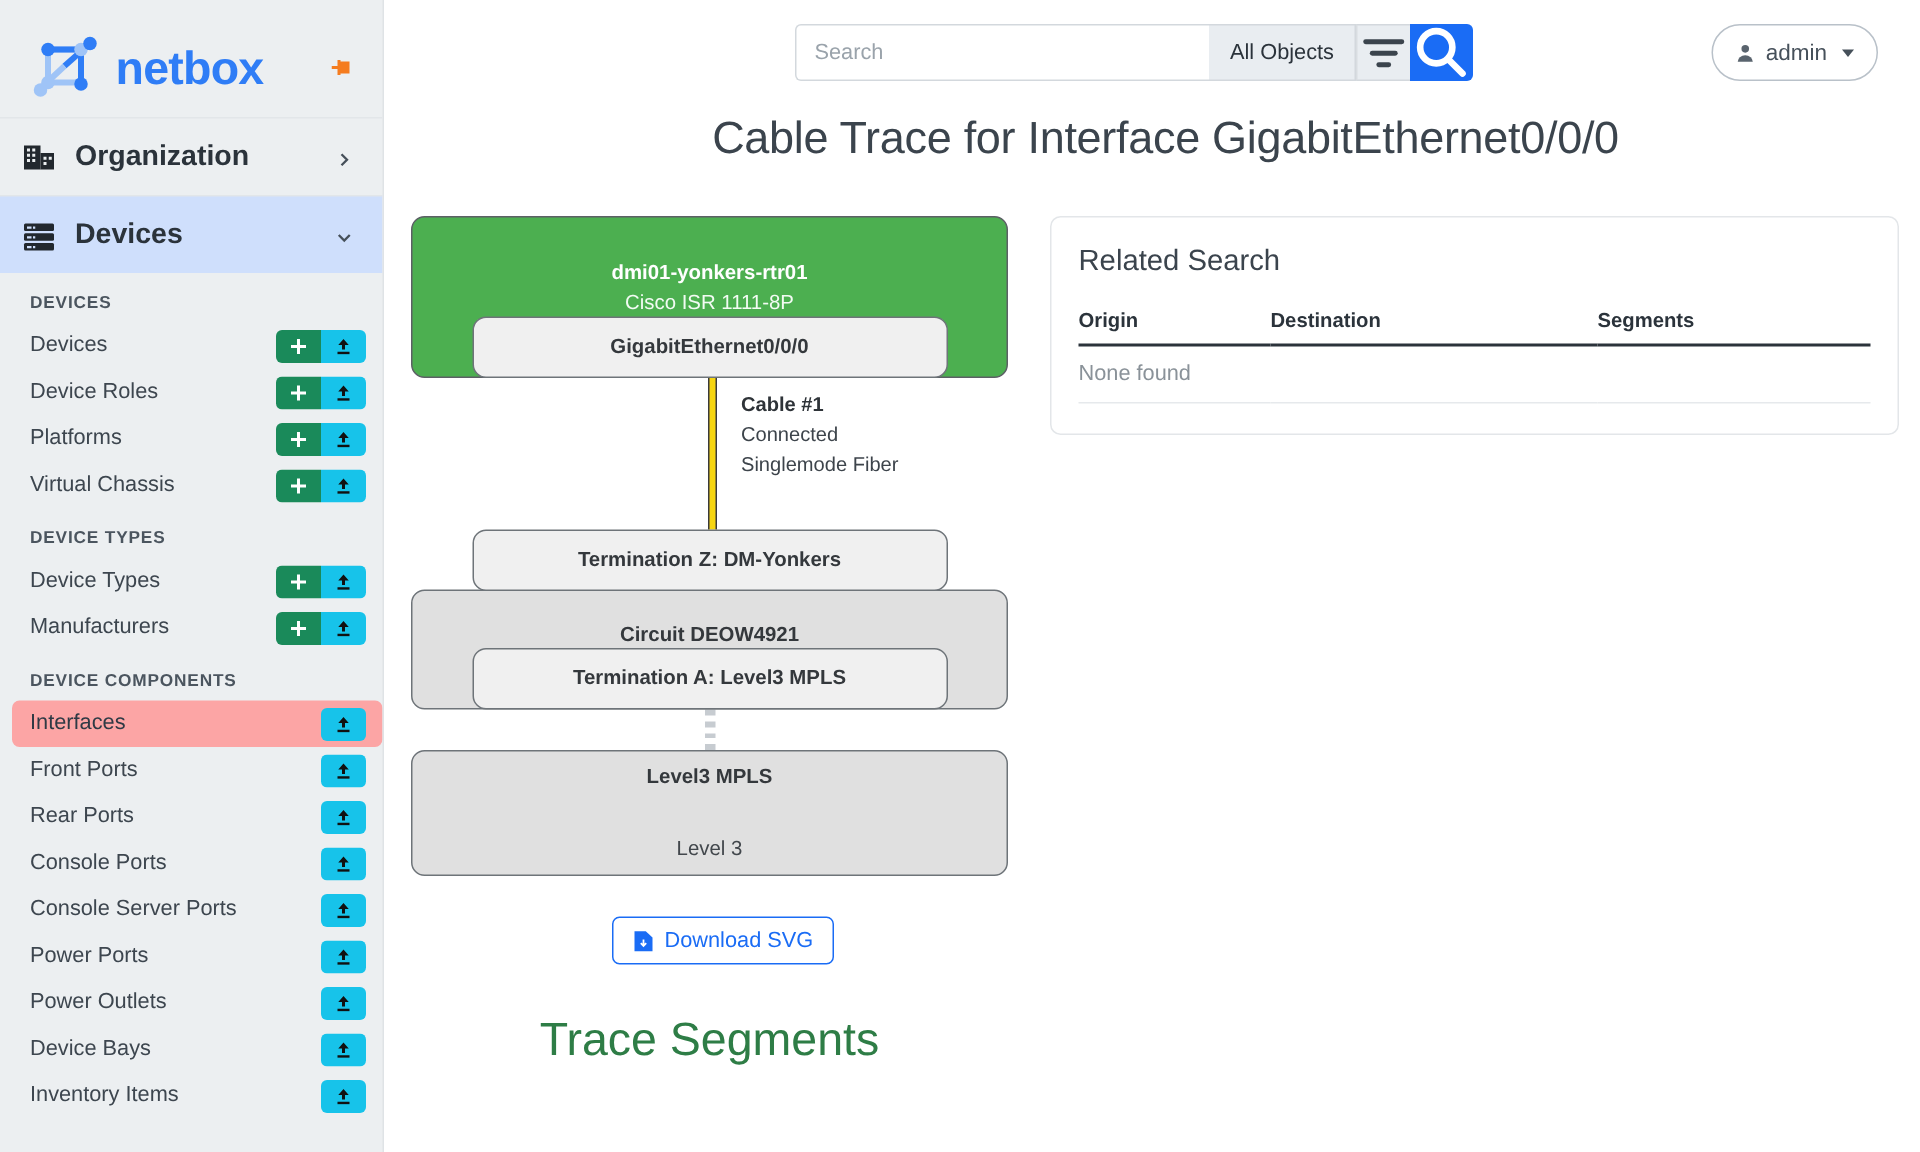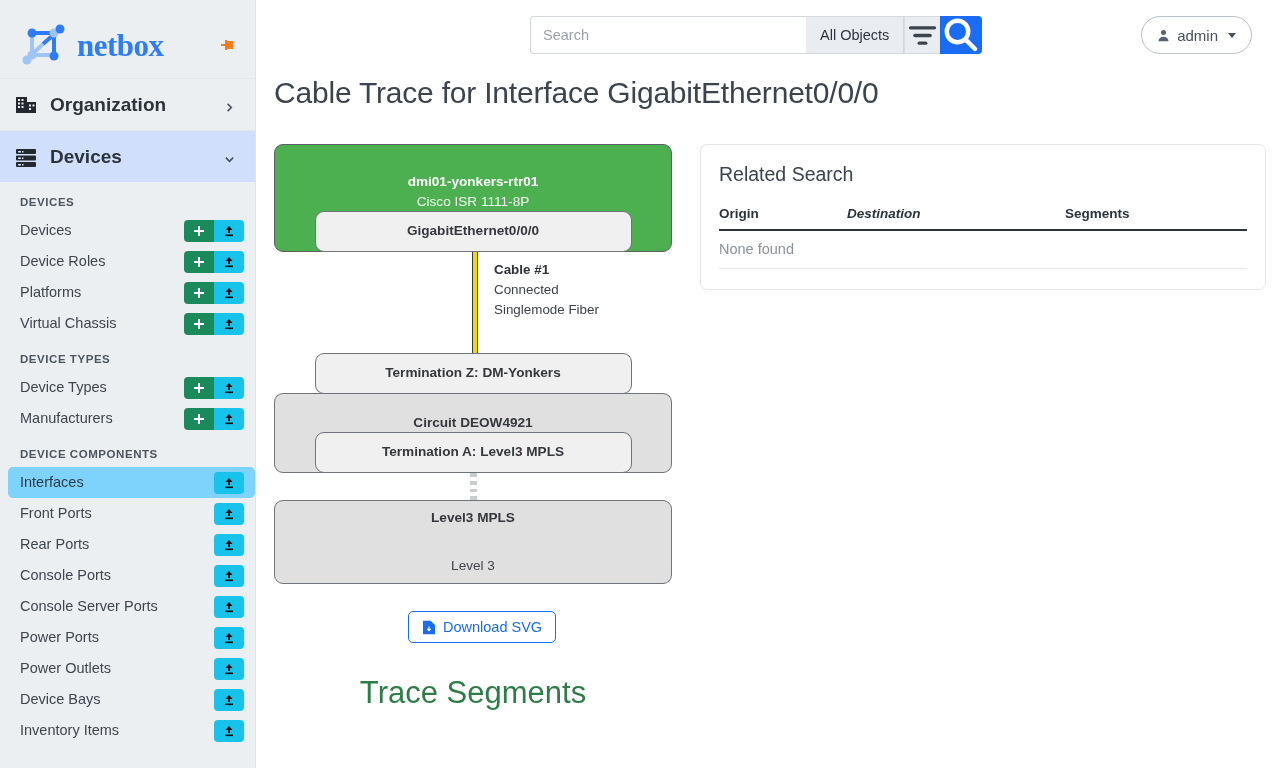--- a/index.html
+++ b/index.html
@@ -15,21 +15,21 @@
   .sidebar {
     width: 256px; height: 768px;
     background: #eceff1;
     border-right: 1px solid #dfe3e6;
     overflow: hidden;
     flex: 0 0 256px;
     position: relative;
   }
   .brand {
     height: 78px; display: flex; align-items: center;
-    padding: 12px 18px 0 22px; gap: 8px; font-family: Liberation Serif, serif;
+    padding: 12px 18px 0 22px; gap: 8px;
   }
   .brand-logo { display: flex; align-items: center; gap: 9px; flex: 1; }
   .logo-mark { width: 46px; height: 44px; flex: 0 0 46px; }
   .logo-word {
     font-size: 31px; font-weight: 700; color: #2f7df6;
     letter-spacing: -0.5px; line-height: 1;
   }
   .pin-icon { width: 16px; height: 16px; flex: 0 0 16px; }
 
   .nav-group {
@@ -48,21 +48,21 @@
   }
   .sb-row {
     display: flex; align-items: center;
     height: 31px; margin: 0 0 0 0; padding-left: 20px; padding-right: 11px;
     gap: 6px; position: relative;
   }
   .sb-row .sb-label {
     flex: 1; font-size: 14.5px; color: #3d464f; line-height: 31px;
     white-space: nowrap; cursor: pointer;
   }
-  .sb-row.active { background: #7dd3fc; border-radius: 5px; margin-left: 8px; padding-left: 12px; }
+  .sb-row.active { background: #fca5a5; border-radius: 5px; margin-left: 8px; padding-left: 12px; }
   .sb-row.active .sb-label { color: #2f3a45; }
   .btn-pair { display: flex; flex: 0 0 auto; height: 22px; border-radius: 4px; overflow: hidden; }
   .bp-add {
     width: 30px; background: #1a8a5a; display: flex;
     align-items: center; justify-content: center; cursor: pointer;
   }
   .bp-imp {
     width: 30px; background: #17c3ea; display: flex;
     align-items: center; justify-content: center; cursor: pointer;
   }
@@ -103,21 +103,21 @@
     display: flex; align-items: center; gap: 7px; padding: 0 15px;
     font-size: 15px; color: #46505a; cursor: pointer; background: #fff;
   }
   .user-menu .caret {
     width: 0; height: 0; border-left: 4.5px solid transparent;
     border-right: 4.5px solid transparent; border-top: 5.5px solid #46505a; margin-left: 3px;
   }
 
   .page-title {
     font-size: 30px; color: #3b444d; font-weight: 400;
-    padding: 6px 0 0 18px; letter-spacing: -0.2px;
+    padding: 6px 0 0 18px; letter-spacing: -0.2px; text-align: center;
   }
 
   .content { display: flex; padding: 34px 0 0 18px; gap: 0; }
 
   
   .trace { width: 398px; position: relative; flex: 0 0 398px; }
   .tnode {
     border: 1px solid #6e7479; border-radius: 9px;
     text-align: center; position: relative;
   }
@@ -181,21 +181,21 @@
     border: 1px solid #e3e6e9; border-radius: 7px; background: #fff;
     padding: 18px 18px 22px 18px; height: 146px;
   }
   .rp-title { font-size: 19.5px; color: #3b444d; font-weight: 400; margin-bottom: 20px; }
   .rp-table { width: 100%; border-collapse: collapse; }
   .rp-table th {
     text-align: left; font-size: 13.5px; font-weight: 700; color: #2b333b;
     padding: 0 0 8px 0; border-bottom: 2px solid #2b333b;
   }
   .rp-table th.c1 { width: 128px; }
-  .rp-table th.c2 { width: 218px; font-style: italic; }
+  .rp-table th.c2 { width: 218px; }
   .rp-table td {
     font-size: 14.5px; color: #8a9299; padding: 10px 0 11px 0;
     border-bottom: 1px solid #e6e9ec;
   }
 </style>
 </head>
 <body>
 
 <div class="app">
 

